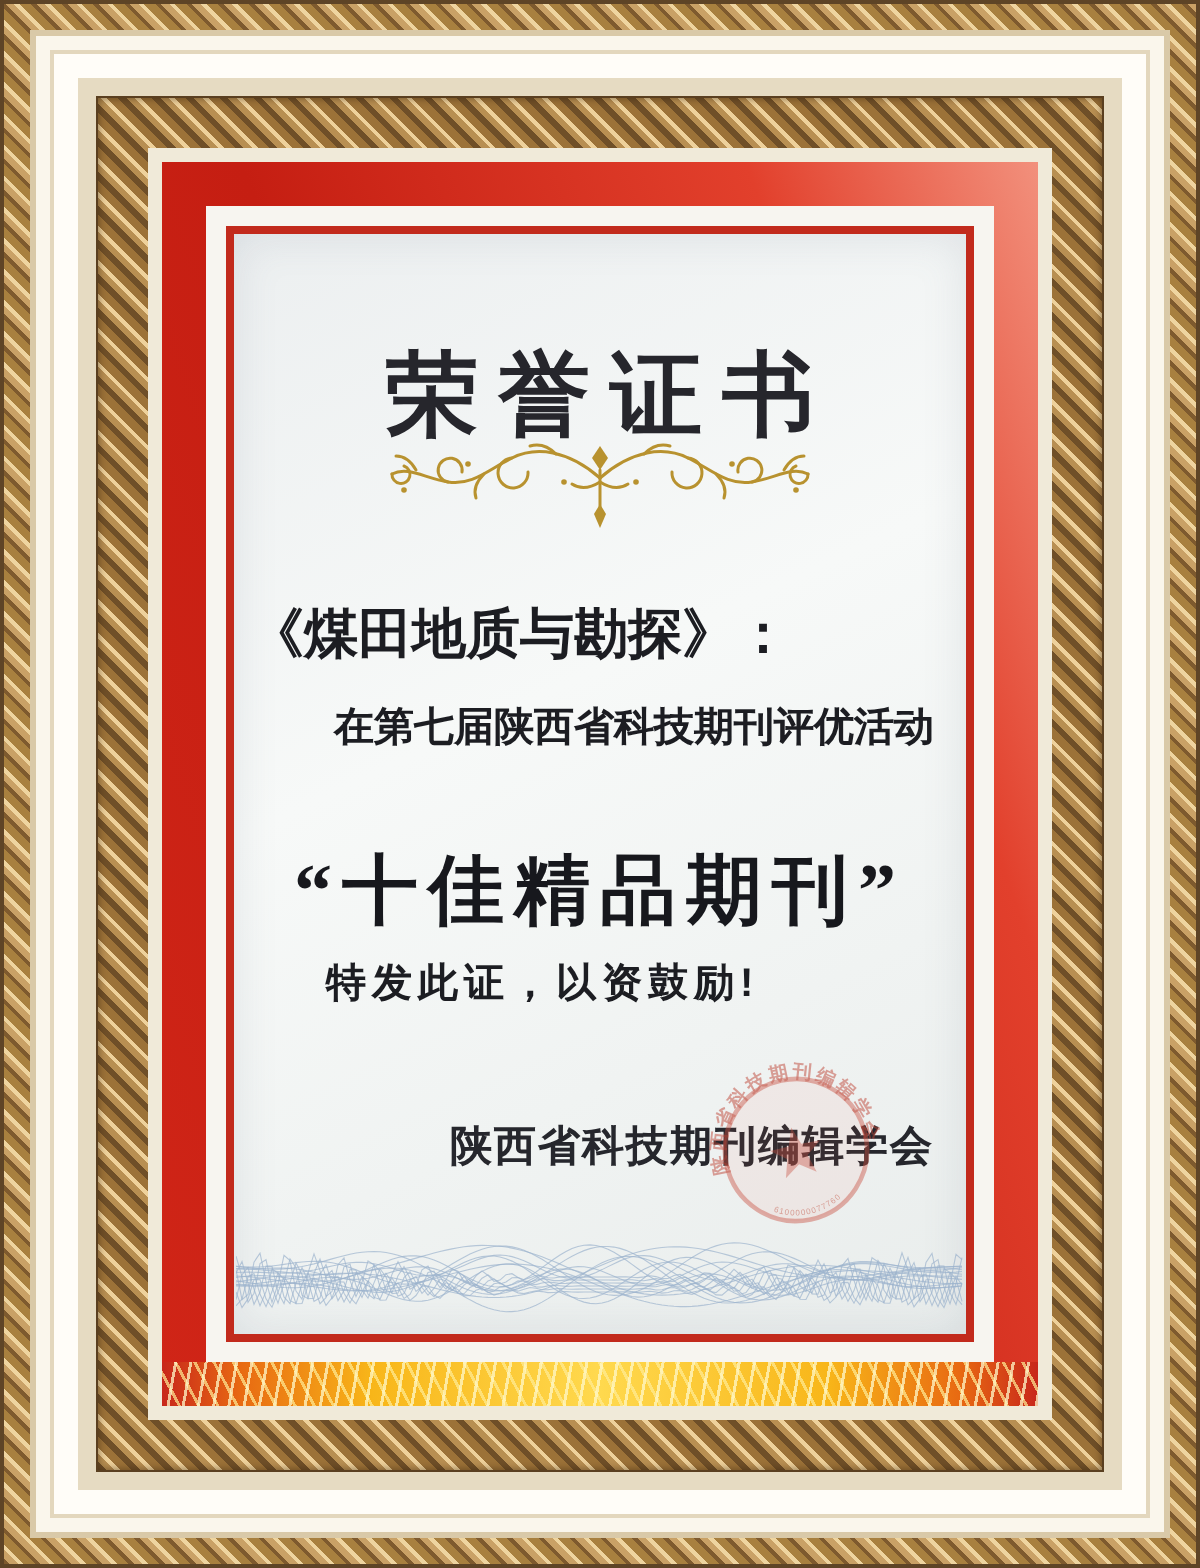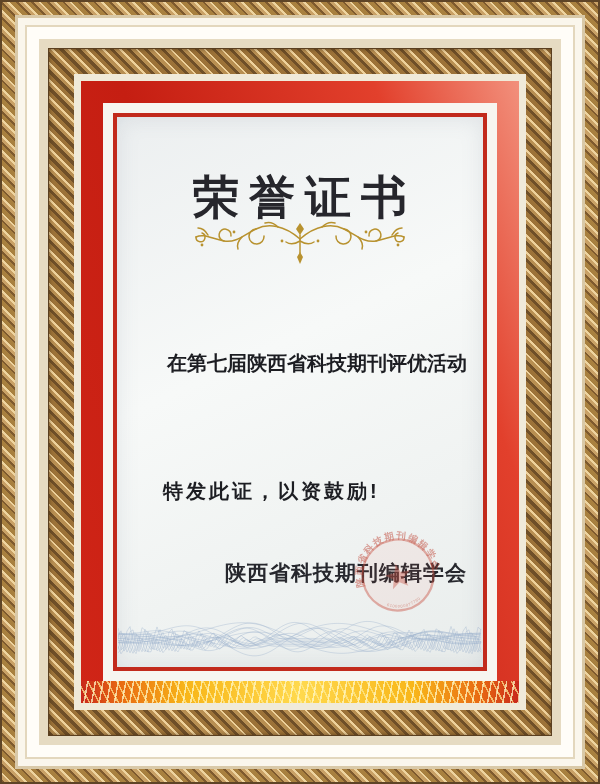--- a/index.html
+++ b/index.html
@@ -113,24 +113,26 @@
                         <circle cx="18" cy="26" r="1.4" fill="#b8922f" stroke="none"></circle>
                       </g>
                       <use href="#fl-half" transform="translate(232,0) scale(-1,1)"></use>
                       <path d="M116 4 L120 10 L116 16 L112 10 Z" fill="#b8922f" stroke="none"></path>
                       <path d="M116 16 V34"></path>
                       <path d="M116 22 q8 5 14 1 M116 22 q-8 5 -14 1"></path>
                       <path d="M116 33 L119 38 L116 45 L113 38 Z" fill="#b8922f" stroke="none"></path>
                     </g>
                   </svg>
 
+                  <div class="abs recipient">《煤田地质与勘探》：</div>
 
                   <div class="abs bodyline body1">在第七届陕西省科技期刊评优活动</div>
 
 
+                  <div class="abs award">“十佳精品期刊”</div>
 
                   <div class="abs bodyline closing">特发此证，以资鼓励!</div>
 
                   <div class="abs sig issuer">陕西省科技期刊编辑学会</div>
 
 
                   <svg class="abs seal" viewBox="0 0 100 100">
                     <g transform="rotate(-12 50 50)">
                       <circle cx="50" cy="50" r="37" fill="rgba(235,120,100,0.10)" stroke="rgba(200,80,65,0.55)" stroke-width="2.4"></circle>
                       <defs>

